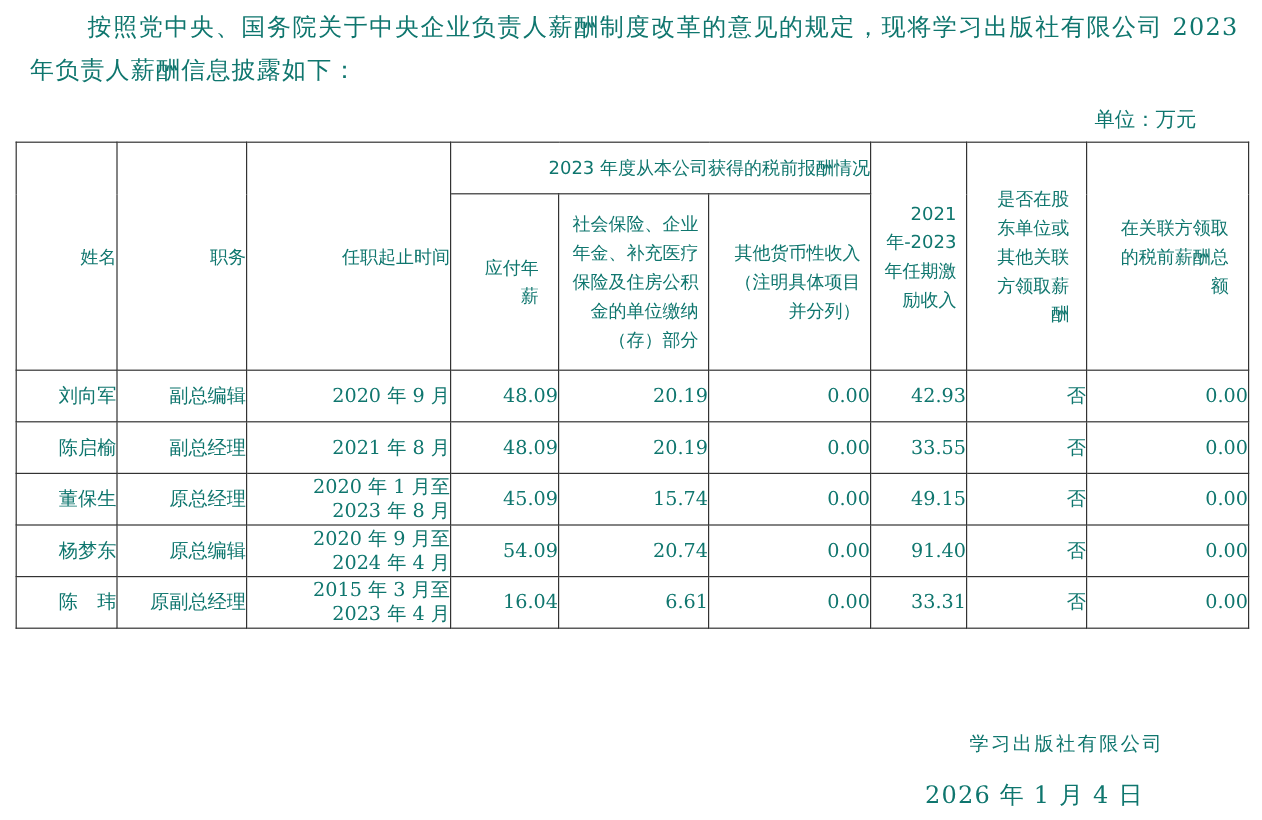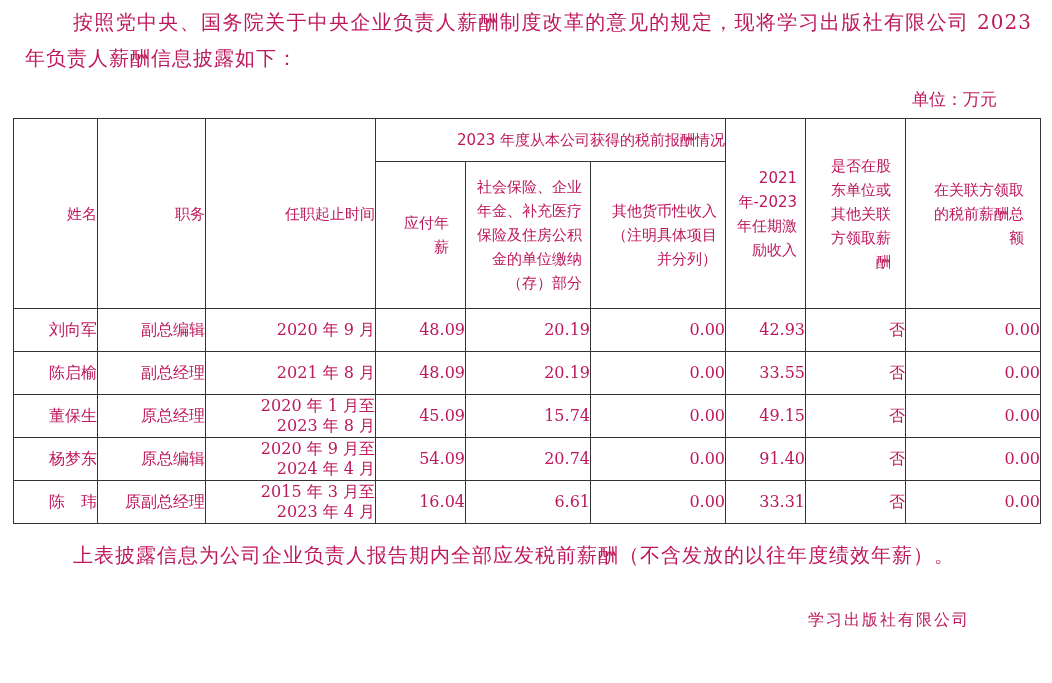--- a/index.html
+++ b/index.html
@@ -2,21 +2,21 @@
 <html><head>
 <meta charset="utf-8">
 <style>
   * { margin: 0; padding: 0; box-sizing: border-box; }
   html, body { background: #ffffff; }
   .page {
     position: relative;
     width: 1052px;
     height: 683px;
     background: #ffffff;
-    color: #be185d;
+    color: #0f766e;
     font-family: "DejaVu Serif", "Liberation Serif", serif;
     overflow: hidden;
   }
   .intro {
     position: absolute;
     top: 4px; left: 25px; right: 20px;
     font-size: 20px;
     line-height: 36px;
     text-indent: 48px;
     text-align: justify;
@@ -173,18 +173,18 @@
         <td>16.04</td>
         <td>6.61</td>
         <td>0.00</td>
         <td>33.31</td>
         <td>否</td>
         <td>0.00</td>
       </tr>
     </tbody>
   </table>
 
-  <p class="closing">上表披露信息为公司企业负责人报告期内全部应发税前薪酬（不含发放的以往年度绩效年薪）。</p>
 
   <div class="signature">学习出版社有限公司</div>
 
+  <div class="date-line">2026 年 1 月 4 日</div>
 
 </div>
 
 </body></html>

